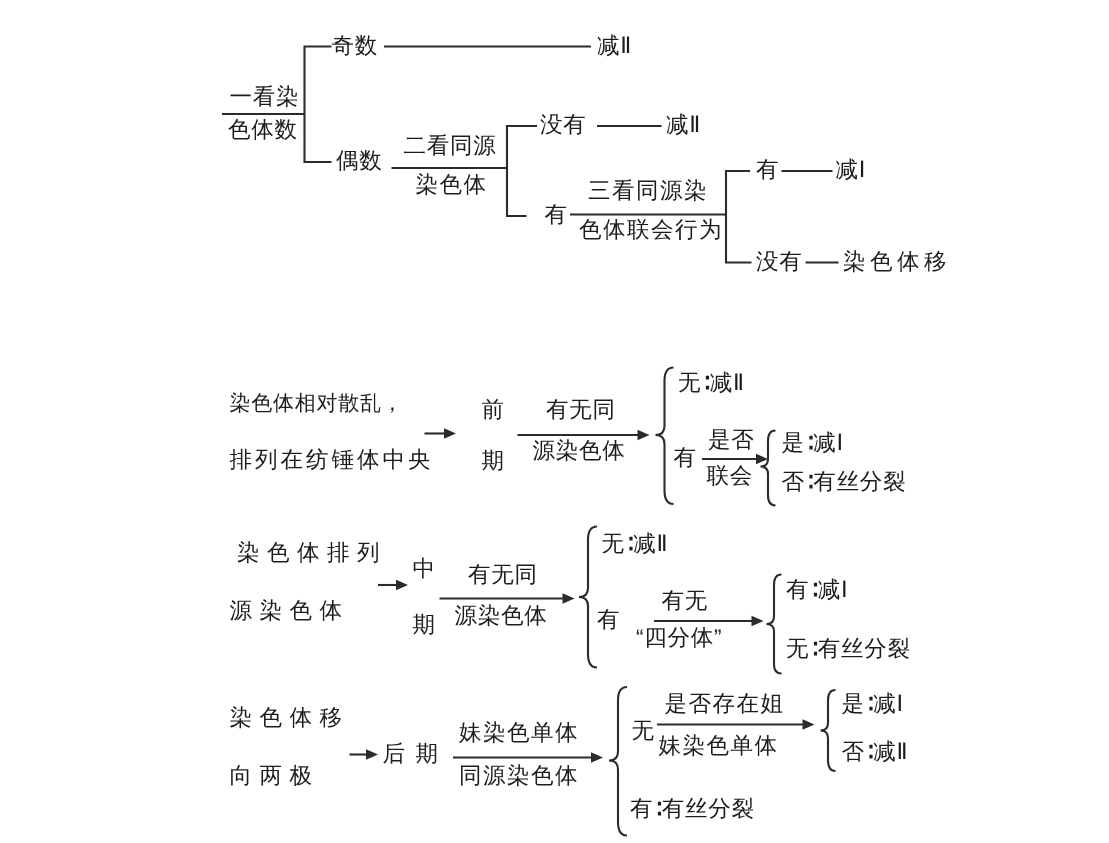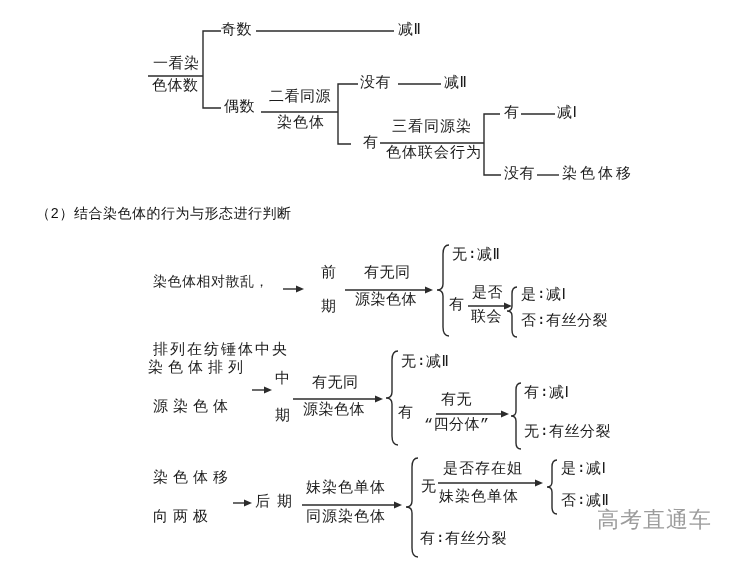--- a/index.html
+++ b/index.html
@@ -1,22 +1,22 @@
 <!DOCTYPE html>
 <html><head>
 <meta charset="utf-8">
 <style>
   html,body{margin:0;padding:0;background:#fff;}
   #page{position:relative;width:739px;height:562px;background:#ffffff;overflow:hidden;
         font-family:"Liberation Serif",serif;}
   .t{position:absolute;font-size:15px;line-height:1.05;color:#1c1c1c;white-space:nowrap;
-     letter-spacing:0.5px;font-family:Liberation Mono, monospace;text-align:center;}
-  .f14{font-size:14px;margin-top:14px;}
+     letter-spacing:0.5px;font-family:Liberation Sans, sans-serif;text-align:center;}
+  .f14{font-size:14px;}
   .ls1{letter-spacing:1px;}
-  .ls2{letter-spacing:2px;margin-top:44px;}
+  .ls2{letter-spacing:2px;}
   .ls3{letter-spacing:3px;}
   .ls5{letter-spacing:5px;}
   .ls7{letter-spacing:7px;}
   .title{font-size:14px;color:#111;}
   .wm{position:absolute;font-size:22px;color:#9c9c9c;letter-spacing:1px;
       font-family:"Liberation Sans",sans-serif;}
   svg{position:absolute;left:0;top:0;}
   svg line,svg polyline,svg path{stroke:#2b2b2b;stroke-width:1.4;fill:none;}
   svg polygon{fill:#2b2b2b;stroke:none;}
 </style>
@@ -84,36 +84,35 @@
   <span class="t" style="left:360px;top:76px">没有</span>
   <span class="t" style="left:444px;top:76px">减Ⅱ</span>
   <span class="t" style="left:363px;top:136px">有</span>
   <span class="t ls1" style="left:392px;top:120px">三看同源染</span>
   <span class="t ls1" style="left:386px;top:146px">色体联会行为</span>
   <span class="t" style="left:504px;top:106px">有</span>
   <span class="t" style="left:557px;top:106px">减Ⅰ</span>
   <span class="t" style="left:504px;top:167px">没有</span>
   <span class="t ls3" style="left:562px;top:167px">染色体移</span>
 
-  <span class="t title" style="left:36px;top:207px">（2）结合染色体的行为与形态进行判断</span>
 
   <span class="t f14" style="left:153px;top:261px">染色体相对散乱，</span>
   <span class="t ls2" style="left:153px;top:299px">排列在纺锤体中央</span>
   <span class="t" style="left:321px;top:266px">前</span>
   <span class="t" style="left:321px;top:300px">期</span>
   <span class="t" style="left:364px;top:266px">有无同</span>
   <span class="t" style="left:355px;top:293px">源染色体</span>
   <span class="t" style="left:452px;top:248px">无∶减Ⅱ</span>
   <span class="t" style="left:449px;top:298px">有</span>
   <span class="t" style="left:472px;top:286px">是否</span>
   <span class="t" style="left:471px;top:310px">联会</span>
   <span class="t" style="left:521px;top:288px">是∶减Ⅰ</span>
   <span class="t" style="left:521px;top:314px">否∶有丝分裂</span>
 
-  <span class="t ls5" style="left:148px;top:361px">染色体排列</span>
+  <span class="t ls5" style="left:158px;top:361px">染色体排列</span>
   <span class="t ls5" style="left:153px;top:400px">源染色体</span>
   <span class="t" style="left:275px;top:372px">中</span>
   <span class="t" style="left:275px;top:409px">期</span>
   <span class="t" style="left:312px;top:376px">有无同</span>
   <span class="t" style="left:303px;top:403px">源染色体</span>
   <span class="t" style="left:401px;top:355px">无∶减Ⅱ</span>
   <span class="t" style="left:398px;top:406px">有</span>
   <span class="t" style="left:441px;top:393px">有无</span>
   <span class="t" style="left:424px;top:418px">“四分体”</span>
   <span class="t" style="left:524px;top:386px">有∶减Ⅰ</span>
@@ -124,15 +123,14 @@
   <span class="t ls7" style="left:255px;top:495px">后期</span>
   <span class="t ls1" style="left:306px;top:481px">妹染色单体</span>
   <span class="t ls1" style="left:306px;top:510px">同源染色体</span>
   <span class="t" style="left:421px;top:480px">无</span>
   <span class="t ls1" style="left:443px;top:462px">是否存在姐</span>
   <span class="t ls1" style="left:439px;top:490px">妹染色单体</span>
   <span class="t" style="left:561px;top:462px">是∶减Ⅰ</span>
   <span class="t" style="left:561px;top:494px">否∶减Ⅱ</span>
   <span class="t" style="left:420px;top:532px">有∶有丝分裂</span>
 
-  <span class="wm" style="left:597px;top:505px">高考直通车</span>
 
 </div>
 
 </body></html>

